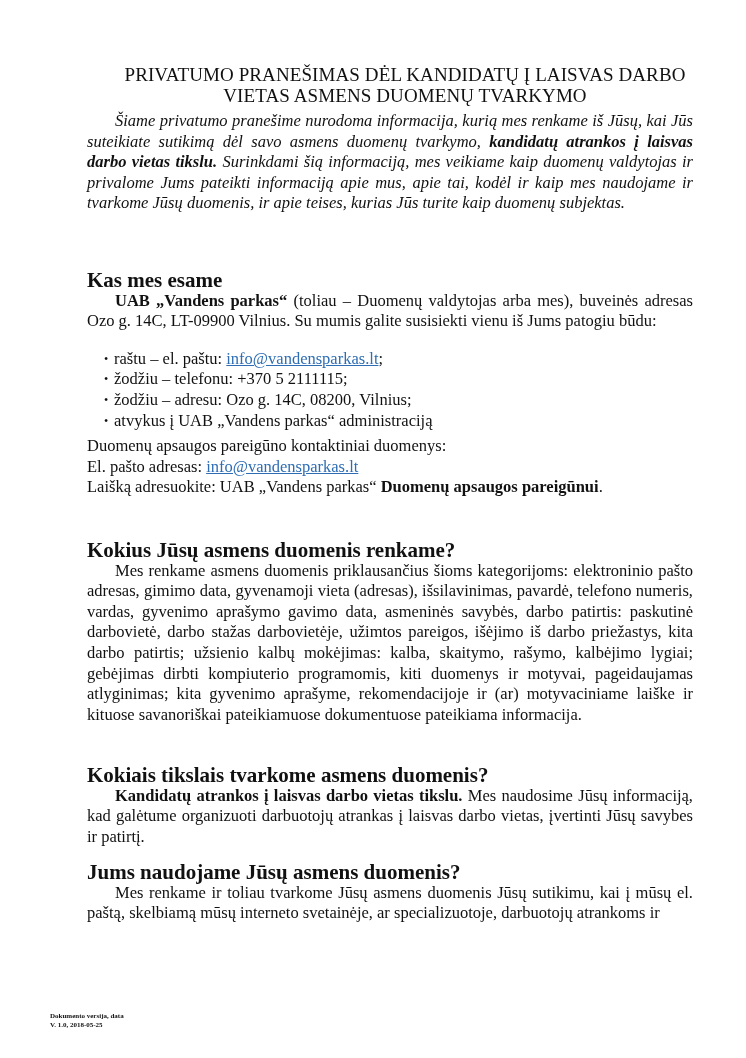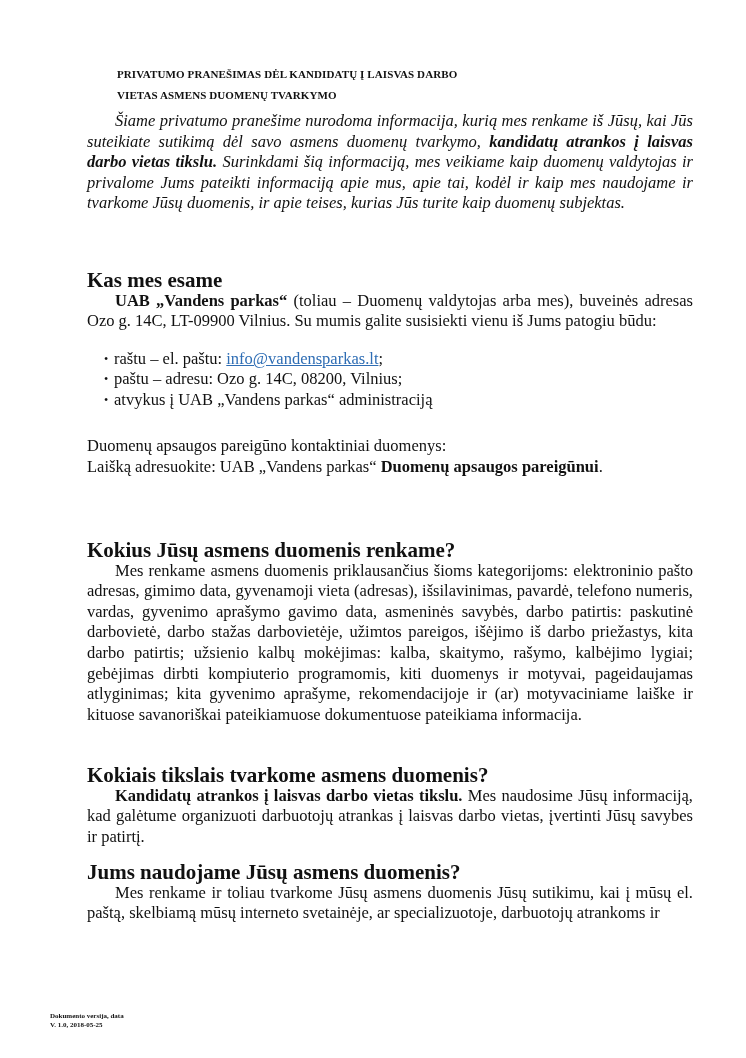--- a/index.html
+++ b/index.html
@@ -1,20 +1,20 @@
 <!DOCTYPE html>
 <html><head>
 <meta charset="utf-8">
 <style>
   html, body { margin:0; padding:0; background:#ffffff; }
   body { width:746px; height:1058px; position:relative; overflow:hidden;
          font-family:"Liberation Serif","DejaVu Serif",serif; color:#111; }
   .page { position:absolute; left:87px; top:0; width:606px; }
-  .title { position:absolute; left:0; top:64px; width:606px; 
-           font-weight:bold; font-size:11px; line-height:21px; letter-spacing:0.1px; }
+  .title { position:absolute; left:0; top:64px; width:606px; text-align:center;
+           font-weight:normal; font-size:19px; line-height:21px; letter-spacing:0.1px; }
   .title div { padding-left:30px; }
   .p { font-size:16.5px; line-height:20.6px; text-align:justify; margin:0; }
   .indent { text-indent:28px; }
   .b { font-weight:bold; }
   .h { font-weight:bold; font-size:21px; line-height:20.6px; padding-left:0; margin:0; }
   a.link { color:#2E6DB4; text-decoration:underline; }
   .sec { position:absolute; left:0; width:606px; }
   ul.bul { list-style:none; margin:17px; padding:0; }
   ul.bul li { font-size:16.5px; line-height:20.6px; padding-left:10px; position:relative; }
   ul.bul li::before { content:"•"; position:absolute; left:0; top:0; font-size:12px; }
@@ -32,27 +32,29 @@
 
   <div class="sec" style="top:111px;font-style:italic;">
     <p class="p indent"><span>Šiame privatumo pranešime nurodoma informacija, kurią mes renkame iš Jūsų, kai Jūs suteikiate sutikimą dėl savo asmens duomenų tvarkymo, </span><span class="b">kandidatų atrankos į laisvas darbo vietas  tikslu.</span><span> Surinkdami šią informaciją, mes veikiame kaip duomenų valdytojas ir privalome Jums pateikti informaciją apie mus, apie tai, kodėl ir kaip mes naudojame ir tvarkome Jūsų duomenis, ir apie teises, kurias Jūs turite kaip duomenų subjektas.</span></p>
   </div>
 
   <div class="sec" style="top:270px;">
     <p class="h">Kas mes esame</p>
     <p class="p indent"><span class="b">UAB „Vandens parkas“</span><span> (toliau – Duomenų valdytojas arba mes), buveinės adresas Ozo g. 14C, LT-09900 Vilnius. Su mumis galite susisiekti vienu iš Jums patogiu būdu:</span></p>
     <ul class="bul">
       <li><span>raštu – el. paštu: </span><a class="link" href="#">info@vandensparkas.lt</a><span>;</span></li>
-      <li><span>paštu – adresu: Ozo g. 14C, 08200, Vilnius;</span></li>
+      <li><span>žodžiu – telefonu: +370 5 2111115;</span></li>
+      <li><span>žodžiu – adresu: Ozo g. 14C, 08200, Vilnius;</span></li>
       <li><span>atvykus į UAB „Vandens parkas“ administraciją</span></li>
     </ul>
   </div>
 
   <div class="sec" style="top:436px;">
     <p class="p">Duomenų apsaugos pareigūno kontaktiniai duomenys:</p>
+    <p class="p"><span>El. pašto adresas: </span><a class="link" href="#">info@vandensparkas.lt</a></p>
     <p class="p"><span>Laišką adresuokite: UAB „Vandens parkas“ </span><span class="b">Duomenų apsaugos pareigūnui</span><span>.</span></p>
   </div>
 
   <div class="sec" style="top:540px;">
     <p class="h">Kokius Jūsų asmens duomenis renkame?</p>
     <p class="p indent">Mes renkame asmens duomenis priklausančius šioms kategorijoms: elektroninio pašto adresas, gimimo data, gyvenamoji vieta (adresas), išsilavinimas, pavardė, telefono numeris, vardas, gyvenimo aprašymo gavimo data, asmeninės savybės, darbo patirtis: paskutinė darbovietė, darbo stažas darbovietėje, užimtos pareigos, išėjimo iš darbo priežastys, kita darbo patirtis; užsienio kalbų mokėjimas: kalba, skaitymo, rašymo, kalbėjimo lygiai; gebėjimas dirbti kompiuterio programomis, kiti duomenys ir motyvai, pageidaujamas atlyginimas; kita gyvenimo aprašyme, rekomendacijoje ir (ar) motyvaciniame laiške ir kituose savanoriškai pateikiamuose dokumentuose pateikiama informacija.</p>
   </div>
 
   <div class="sec" style="top:765px;">
     <p class="h">Kokiais tikslais tvarkome asmens duomenis?</p>

